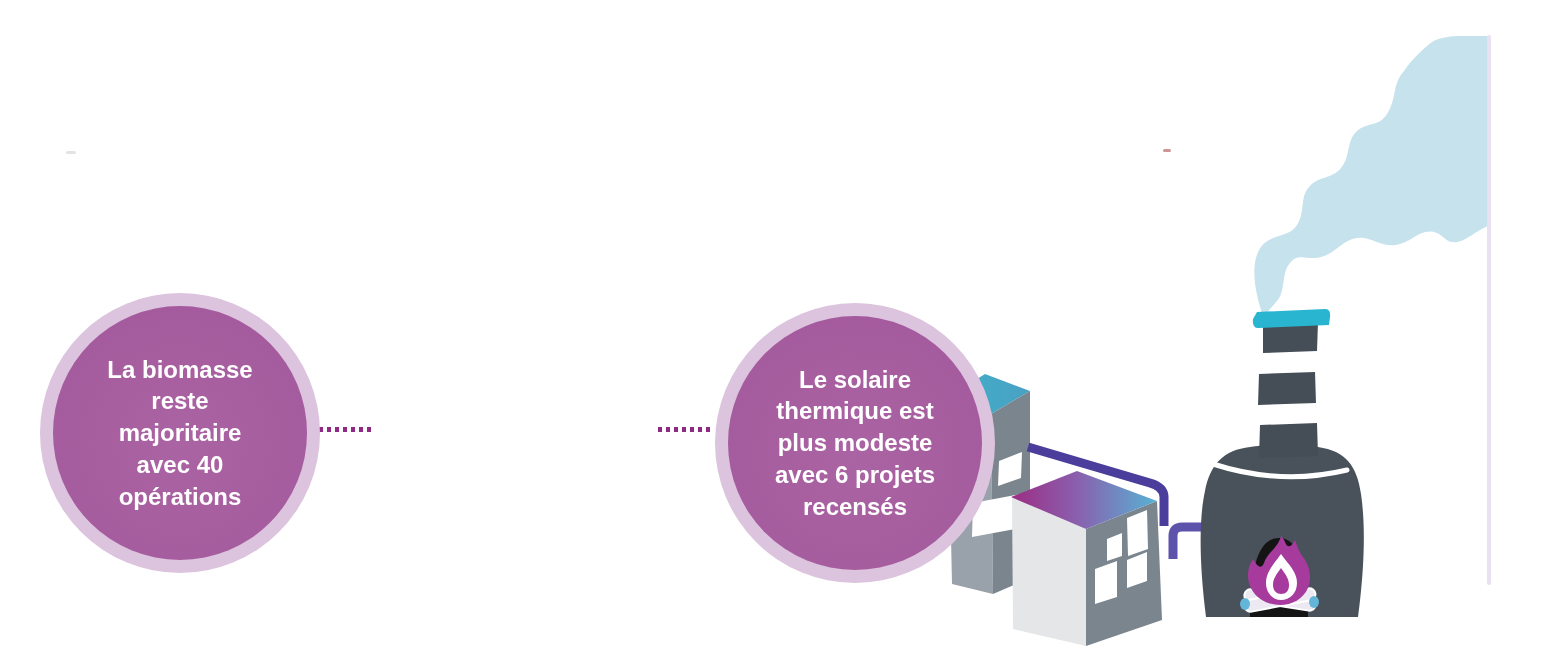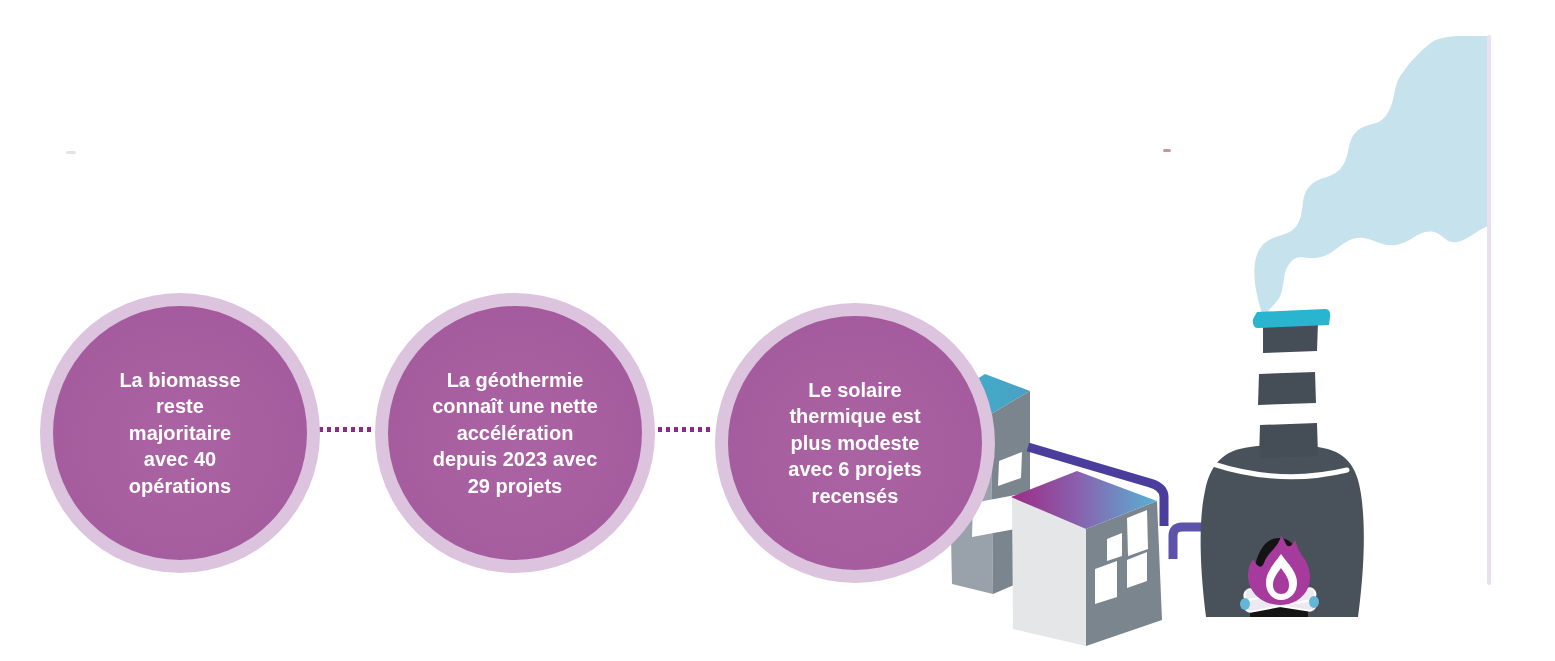--- a/index.html
+++ b/index.html
@@ -21,21 +21,21 @@
   }
   .bubble-inner{
     width:254px;height:254px;border-radius:50%;
     background:radial-gradient(circle at 50% 55%, #aa63a3 0%, #a55c9e 70%, #9d4e96 100%);
     display:flex;align-items:center;justify-content:center;
   }
   .bubble-text{
     margin:12px;
     color:#ffffff;
     font-weight:700;
-    font-size:20px;
+    font-size:24px;
     line-height:1.32;
     text-align:center;
     white-space:pre-line;
   }
   .bubble-1{left:40px;top:293px;}
   .bubble-2{left:375px;top:293px;}
   .bubble-3{left:715px;top:303px;}
   .dots{
     position:absolute;top:427px;height:5px;z-index:1;
     background:repeating-linear-gradient(90deg,#8e2a85 0,#8e2a85 4px,transparent 4px,transparent 8px);
@@ -161,29 +161,20 @@
   <div class="bubble bubble-1">
     <div class="bubble-inner">
       <p class="bubble-text">La biomasse
 reste
 majoritaire
 avec 40
 opérations</p>
     </div>
   </div>
 
-  <div class="bubble bubble-2">
-    <div class="bubble-inner">
-      <p class="bubble-text">La géothermie
-connaît une nette
-accélération
-depuis 2023 avec
-29 projets</p>
-    </div>
-  </div>
 
   <div class="bubble bubble-3">
     <div class="bubble-inner">
       <p class="bubble-text">Le solaire
 thermique est
 plus modeste
 avec 6 projets
 recensés</p>
     </div>
   </div>

